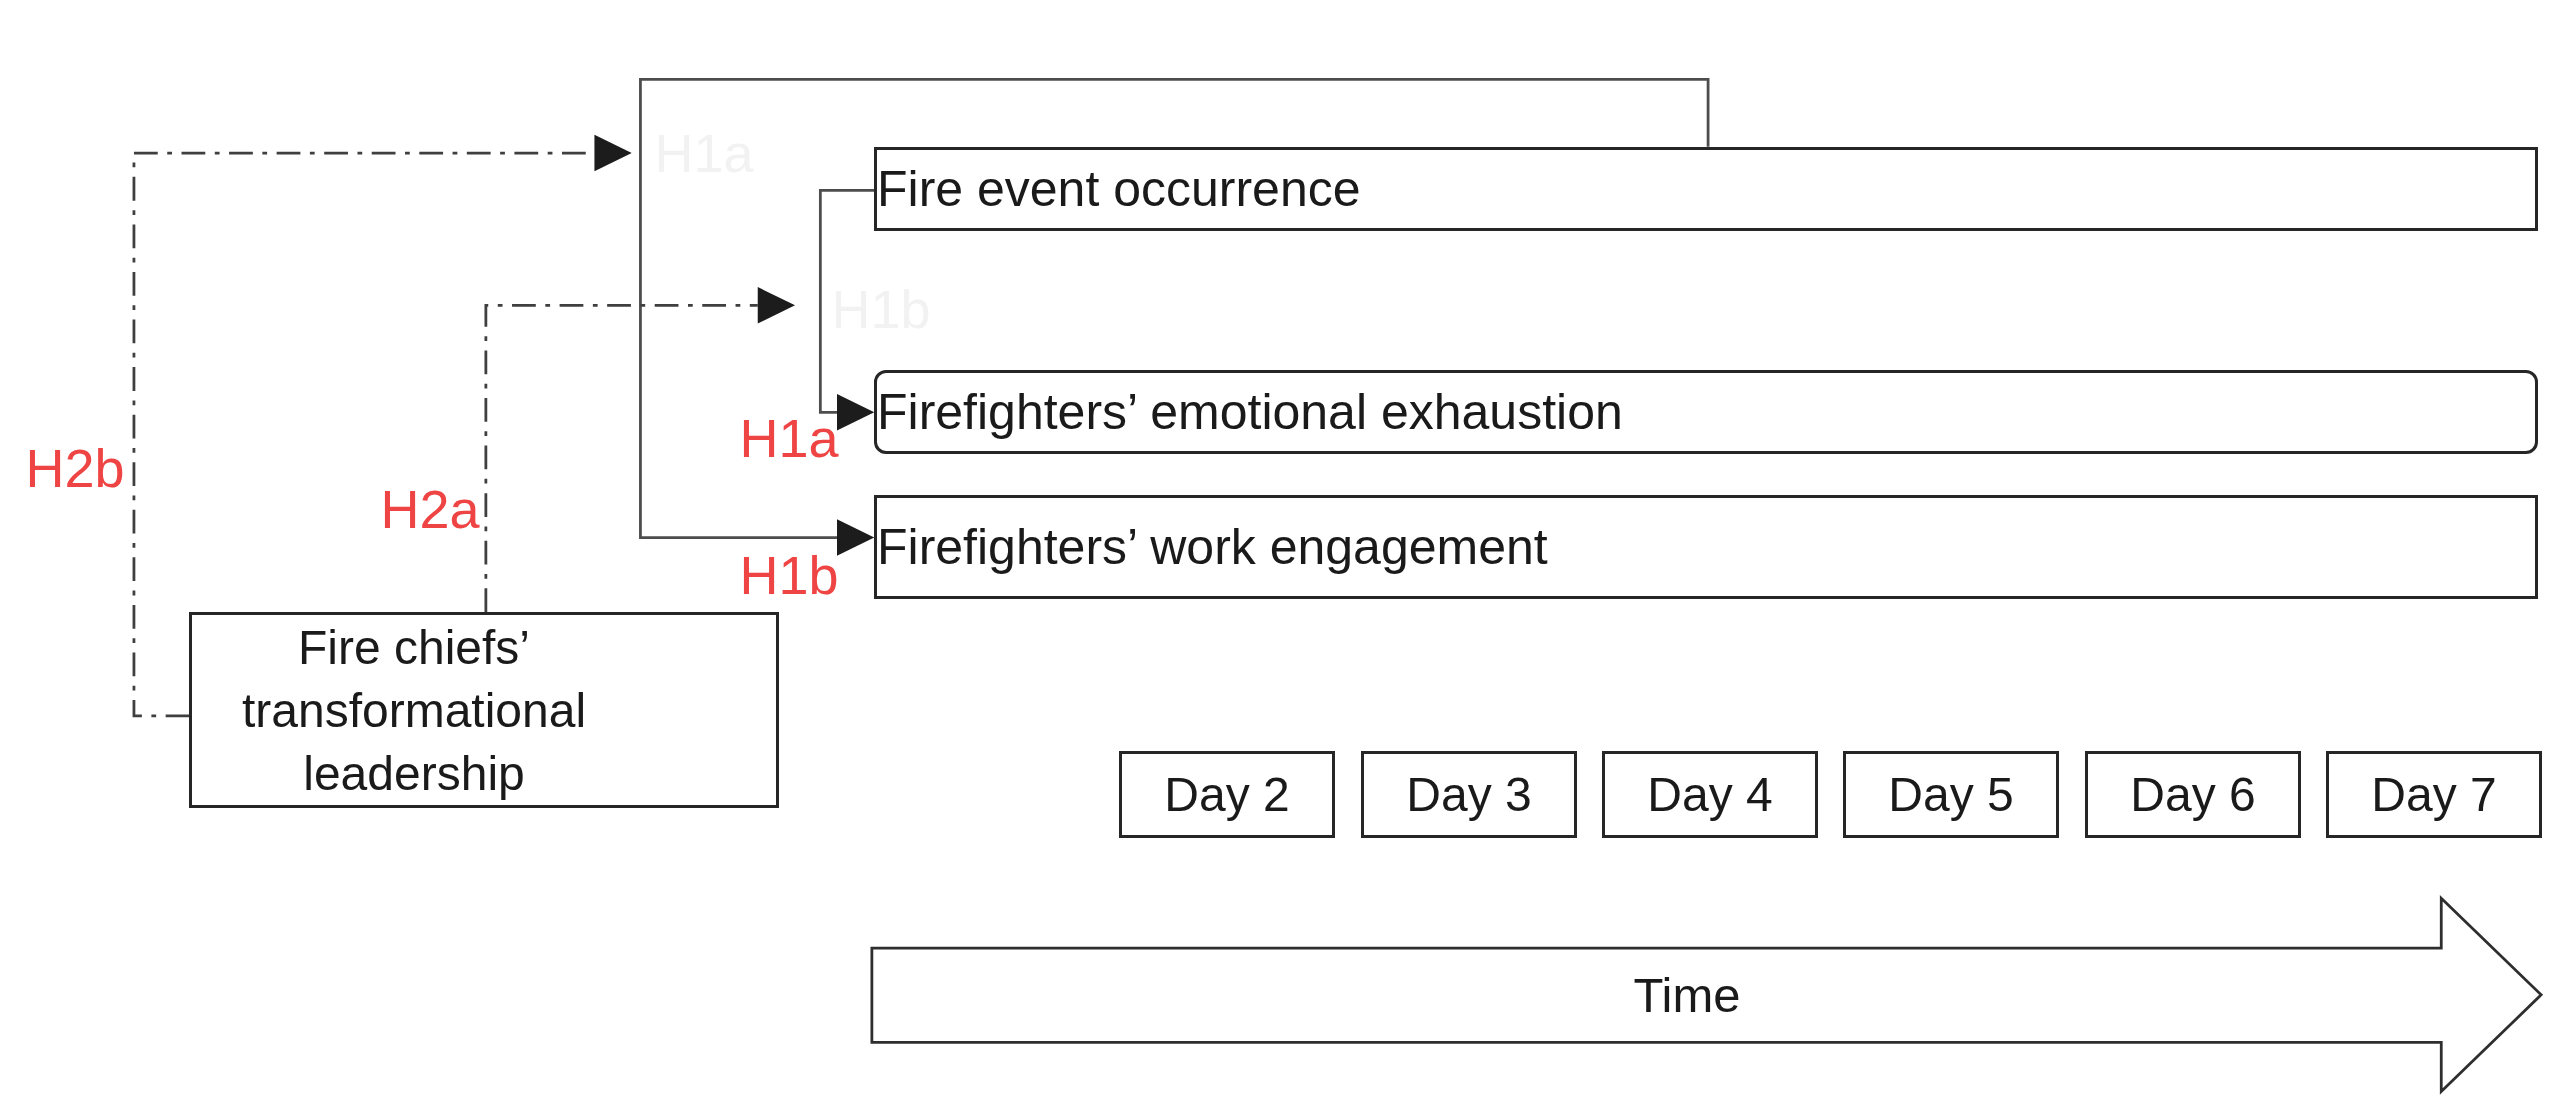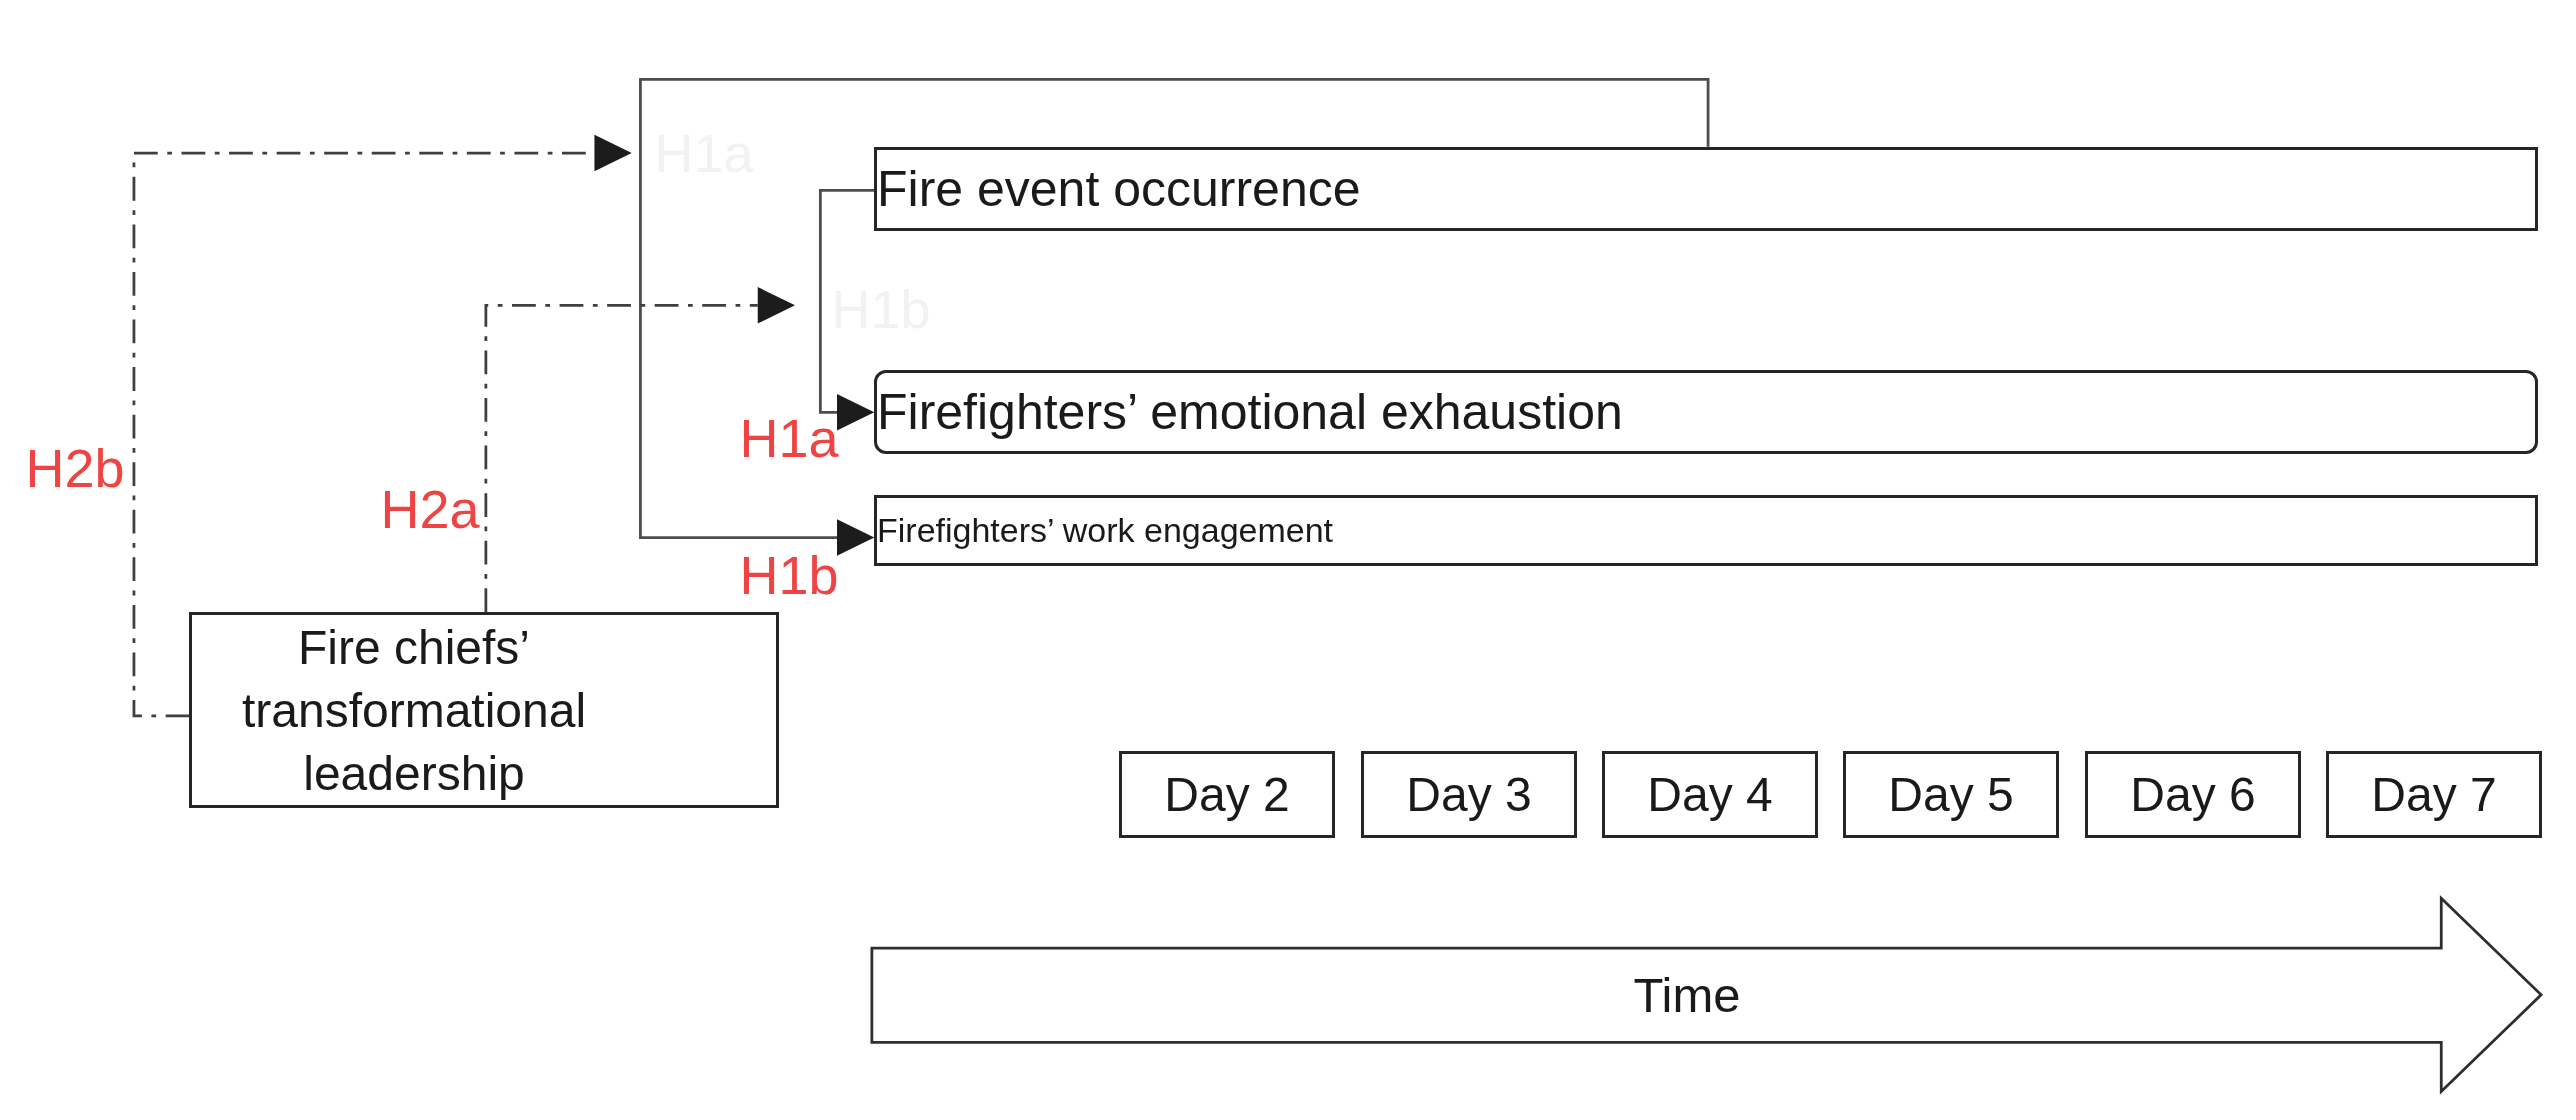--- a/index.html
+++ b/index.html
@@ -48,21 +48,21 @@
     box-sizing: border-box;
     background: #ffffff;
     border: 3.2px solid #262626;
     display: flex;
     align-items: center;
     justify-content: flex-start;
     text-align: center;
   }
   #box-fire-event     { left: 874px; top: 147px; width: 1664px; height: 84px; font-size: 50px; }
   #box-emotional      { left: 874px; top: 370px; width: 1664px; height: 84px; font-size: 50px; border-radius: 12px; }
-  #box-engagement     { left: 874px; top: 495px; width: 1664px; height: 71px; font-size: 34px; }
+  #box-engagement     { left: 874px; top: 495px; width: 1664px; height: 104px; font-size: 50px; }
   #box-leadership     { left: 189px;  top: 612px; width: 590px;  height: 196px; font-size: 48px; line-height: 63px; }
   #box-leadership .wrap-narrow { width: 444px; }
 
   .daybox {
     position: absolute;
     top: 751px;
     width: 216px;
     height: 87px;
     box-sizing: border-box;
     background: #ffffff;

